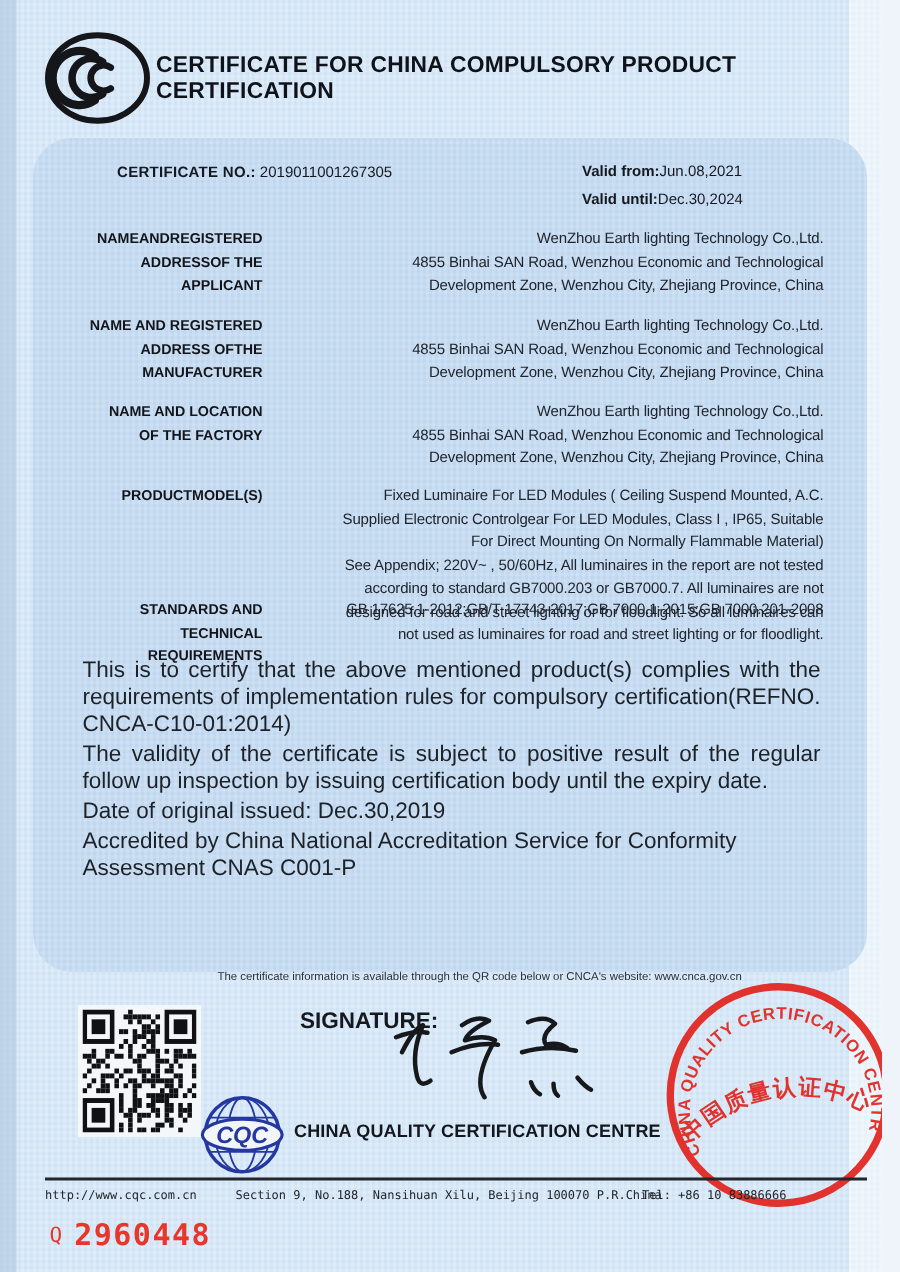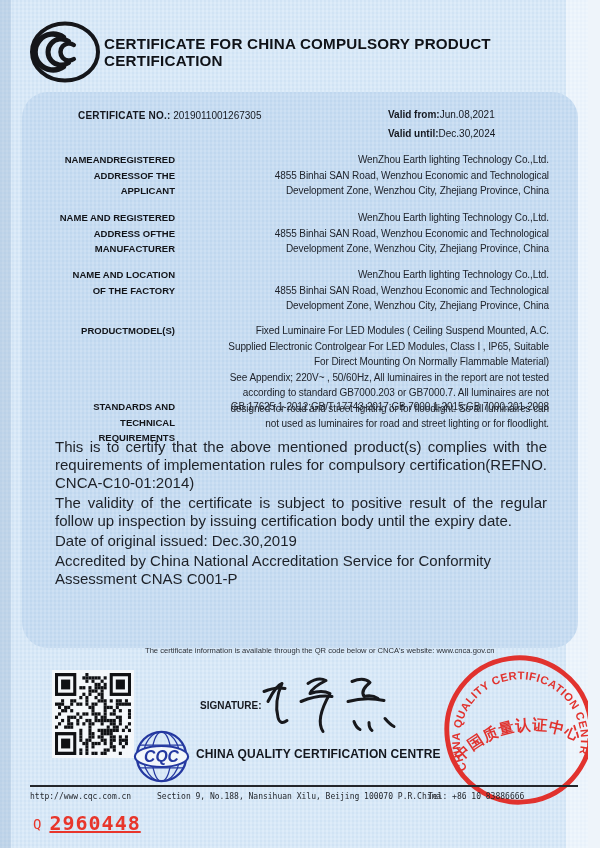--- a/index.html
+++ b/index.html
@@ -29,33 +29,33 @@
   .field{left:55px;width:494px;display:flex;align-items:flex-start;text-align:right;}
   .field .lbl{flex:0 0 120px;font-weight:bold;font-size:9.5px;line-height:1.65;color:#121419;}
   .field .val{font-size:10px;line-height:1.55;letter-spacing:-.1px;color:#20242c;width:374px;margin-left:48px;}
   .preline{white-space:pre-line;}
   .paras{left:55px;top:438px;width:492px;font-size:15px;line-height:18px;color:#1d2128;}
   .paras p{margin:0 0 2px 0;}
   .paras .just{text-align:justify;}
   .qr-note{left:145px;top:646px;font-size:7.6px;color:#2b2f36;}
   .qr{left:52px;top:670px;width:82px;height:88px;background:#f4f7fa;padding:3px;box-sizing:border-box;}
   .qr svg{width:100%;height:100%;display:block;}
-  .sig-label{left:200px;top:700px;font-size:10px;font-weight:bold;color:#15181f;}
+  .sig-label{left:200px;top:672px;font-size:15px;font-weight:bold;color:#15181f;}
   .sig{left:256px;top:668px;width:150px;height:78px;}
   .cqc-globe{left:133px;top:728px;width:57px;height:57px;}
   .cqc-name{left:196px;top:747px;font-size:12px;font-weight:bold;letter-spacing:.1px;color:#14171d;}
   .stamp{left:441px;top:652px;width:156px;height:156px;transform:rotate(-8deg);opacity:.93;}
   .rule{left:30px;top:785px;width:548px;height:2px;background:#23262b;}
   .mono{font-family:"DejaVu Sans Mono","Liberation Mono",monospace;}
   .site{left:30px;top:792px;font-size:8px;color:#23262b;}
   .addr{left:157px;top:792px;font-size:8px;color:#23262b;}
   .tel{left:428px;top:792px;font-size:8px;color:#23262b;}
   .serial{left:33px;top:811px;color:#e8362b;display:flex;align-items:flex-end;gap:8px;}
   .serial .q{font-size:14px;line-height:22px;}
-  .serial .num{font-size:20px;font-weight:bold;letter-spacing:1px;line-height:24px;text-decoration:underline;}
+  .serial .num{font-size:20px;font-weight:bold;letter-spacing:1px;line-height:24px;}
 </style>
 </head>
 <body>
 
 <div class="page">
   <div class="edge-left abs"></div>
   <div class="edge-right abs"></div>
 
   <svg class="ccc-logo abs" viewBox="0 0 74 64">
     <ellipse cx="37" cy="32" rx="33" ry="28.5" fill="none" stroke="#15161a" stroke-width="4"></ellipse>

